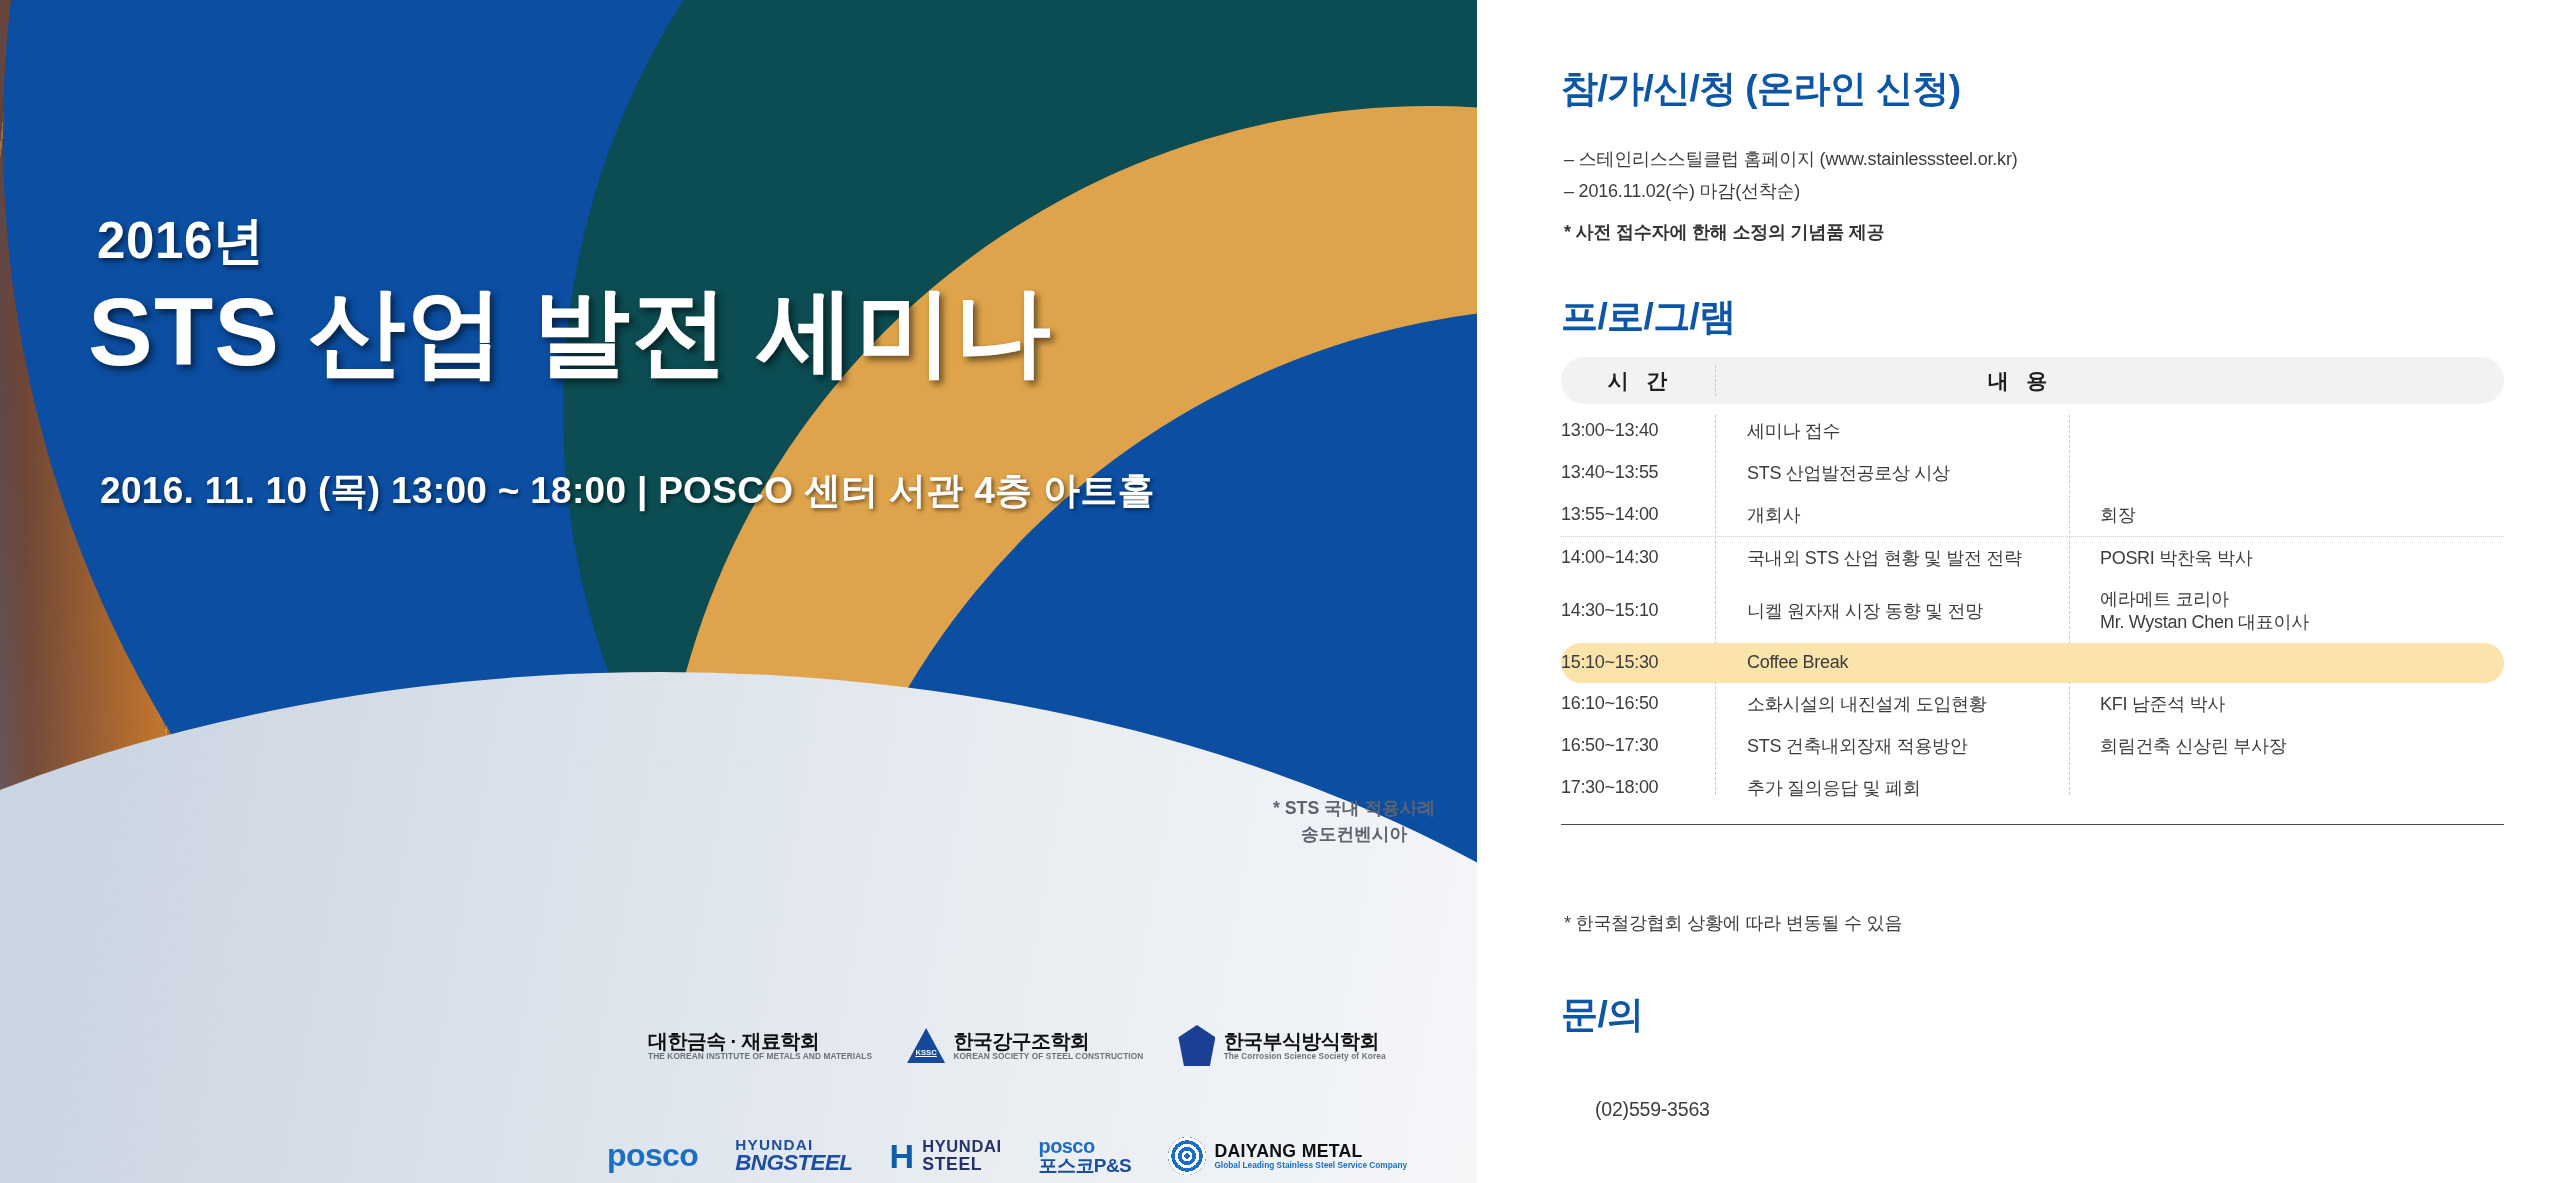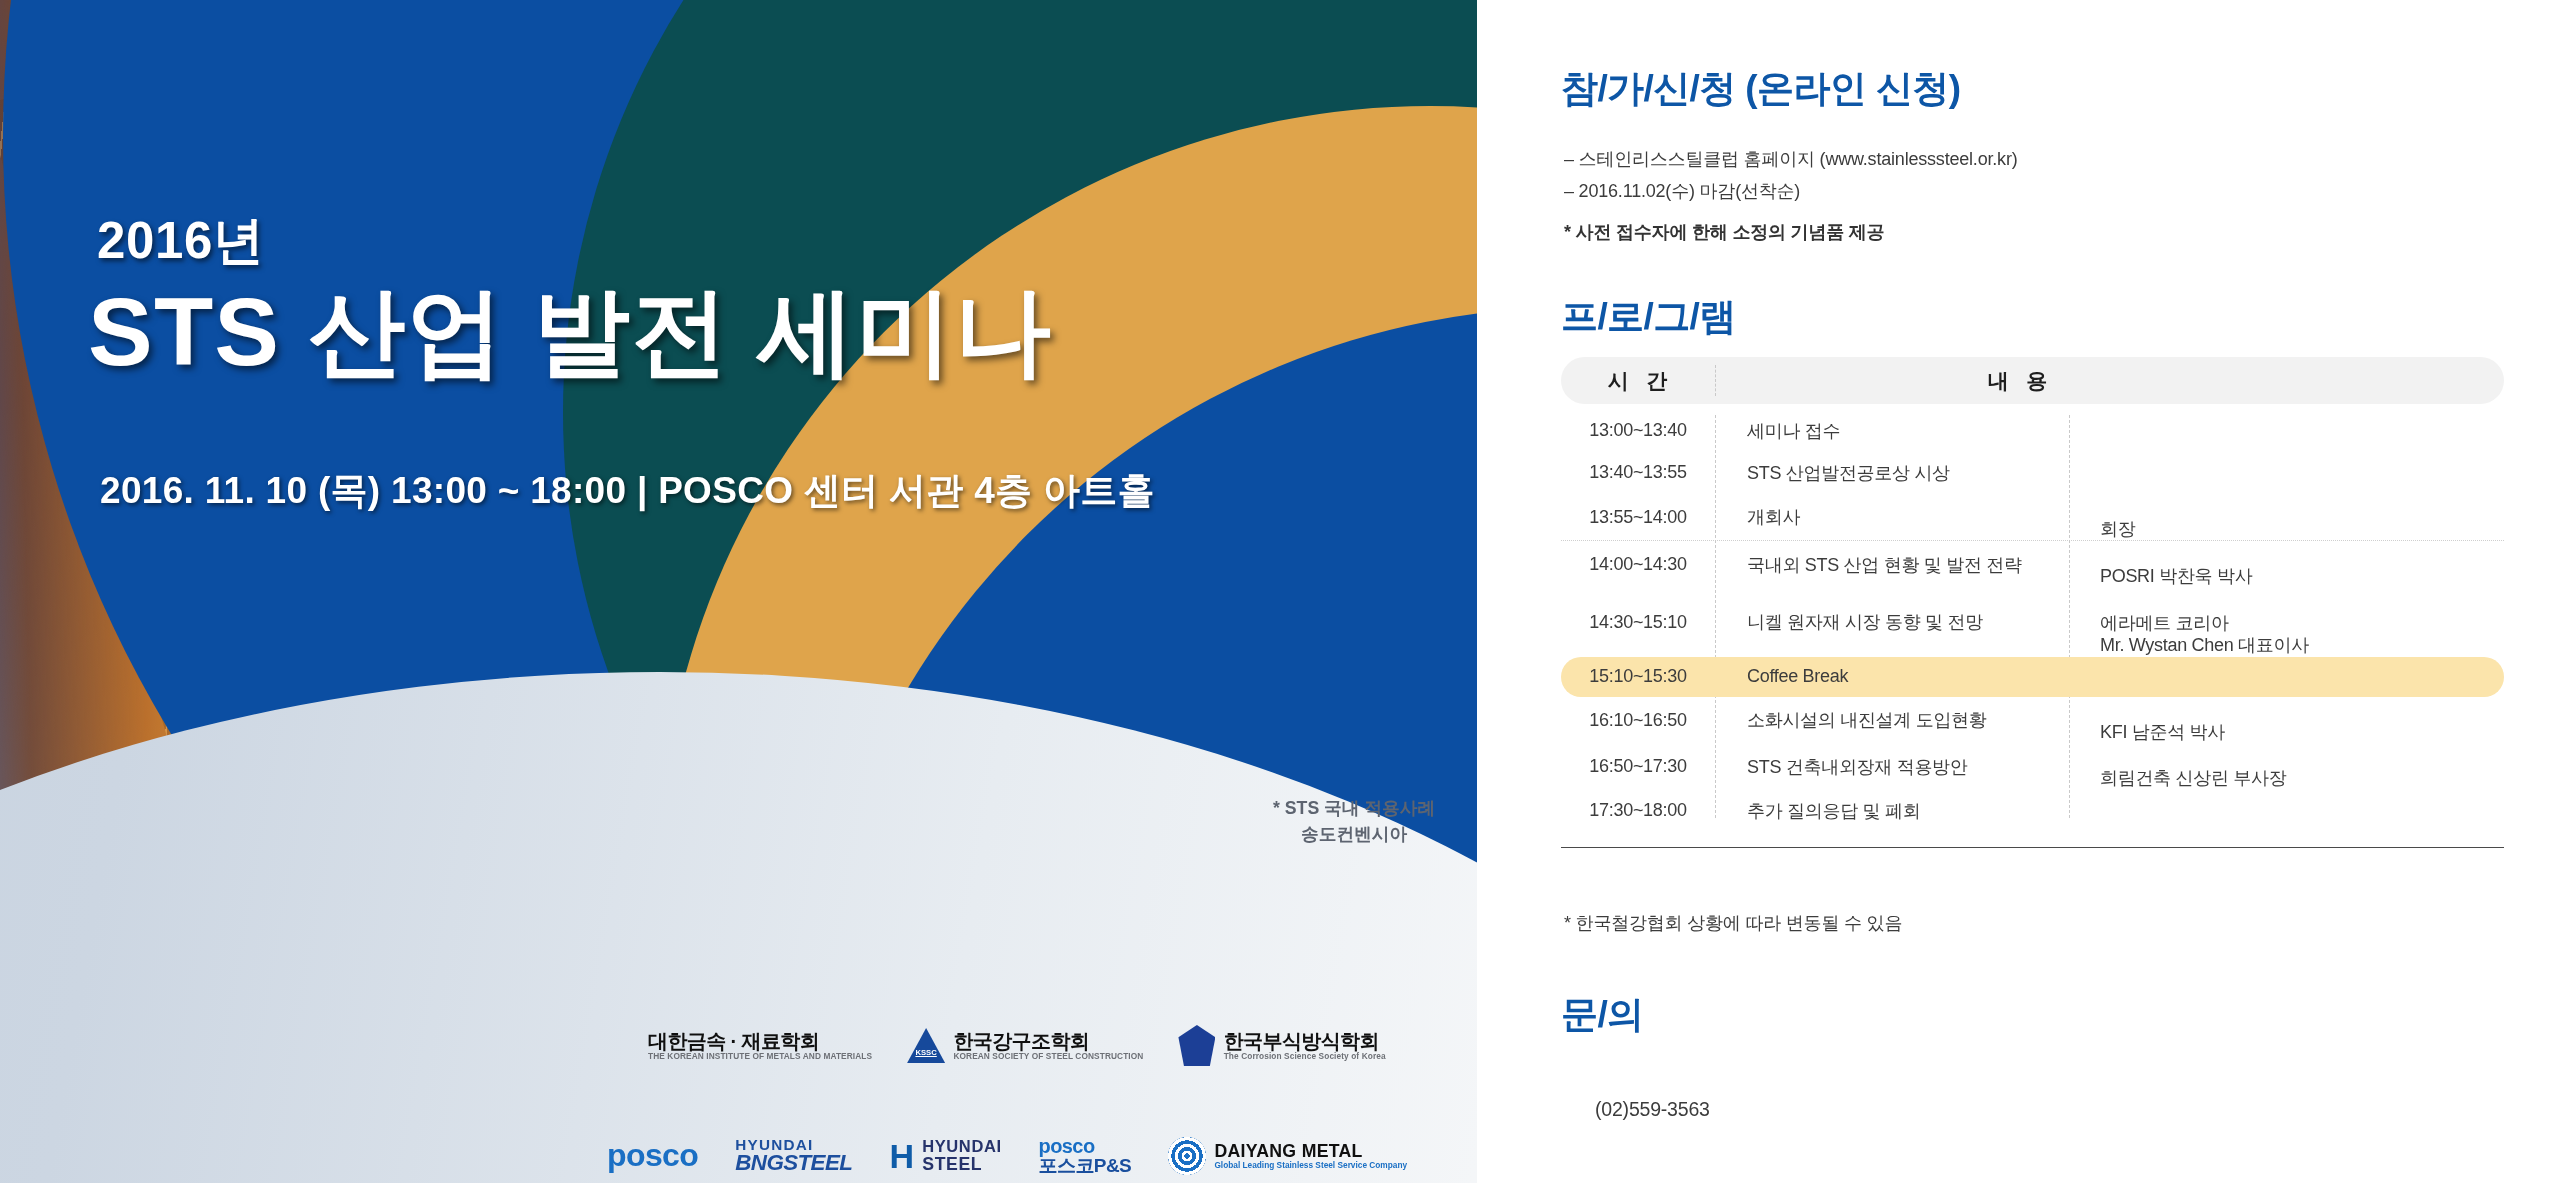--- a/index.html
+++ b/index.html
@@ -326,32 +326,31 @@
   }
   #v-rule-1 { left: 154px; }
   #v-rule-2 { left: 508px; }
 
   .row {
     display: flex; align-items: center;
     min-height: 42px;
     position: relative;
   }
   .row .c-time {
-    width: 154px; text-align: center;
+    width: 154px; 
     font-size: 18px; color: #3c3c3c; font-weight: 400; letter-spacing: -0.3px;
   }
   .row .c-topic {
     width: 354px; padding-left: 32px;
     font-size: 18px; color: #3c3c3c; font-weight: 400; letter-spacing: -0.3px;
   }
   .row .c-speaker {
     flex: 1; padding-left: 31px;
     font-size: 18px; color: #3c3c3c; font-weight: 400; letter-spacing: -0.3px;
     line-height: 1.25;
-    margin-top: 24px;
   }
   .row.highlight {
     background: #fbe4ab;
     border-radius: 21px;
     min-height: 40px;
   }
   .row.tall { min-height: 64px; }
   .dot-sep {
     height: 0; border-top: 1.2px dotted #cfcfcf;
     margin: 0 0 0 0;

